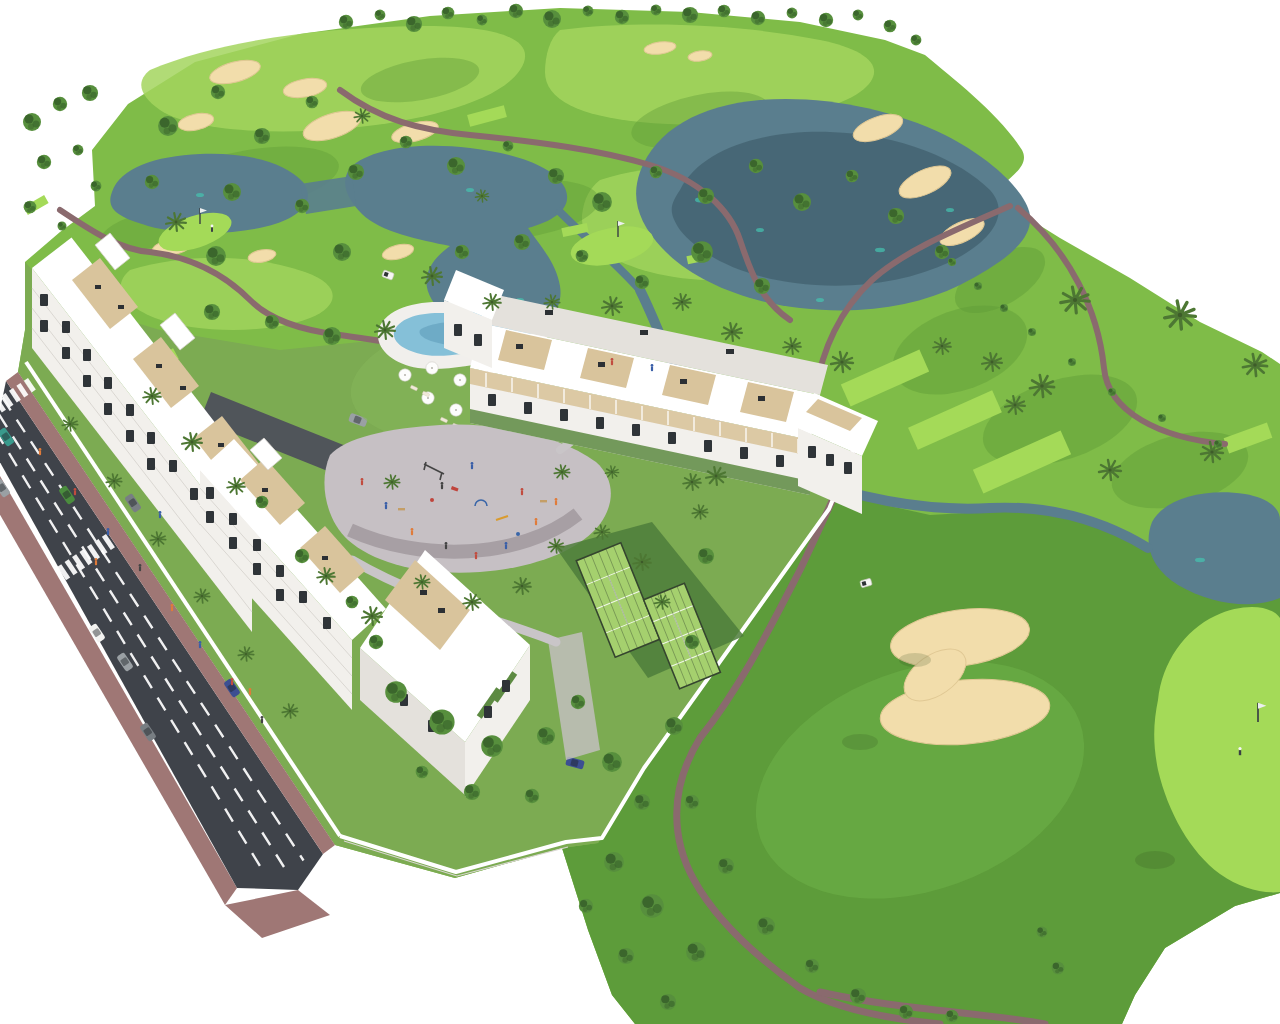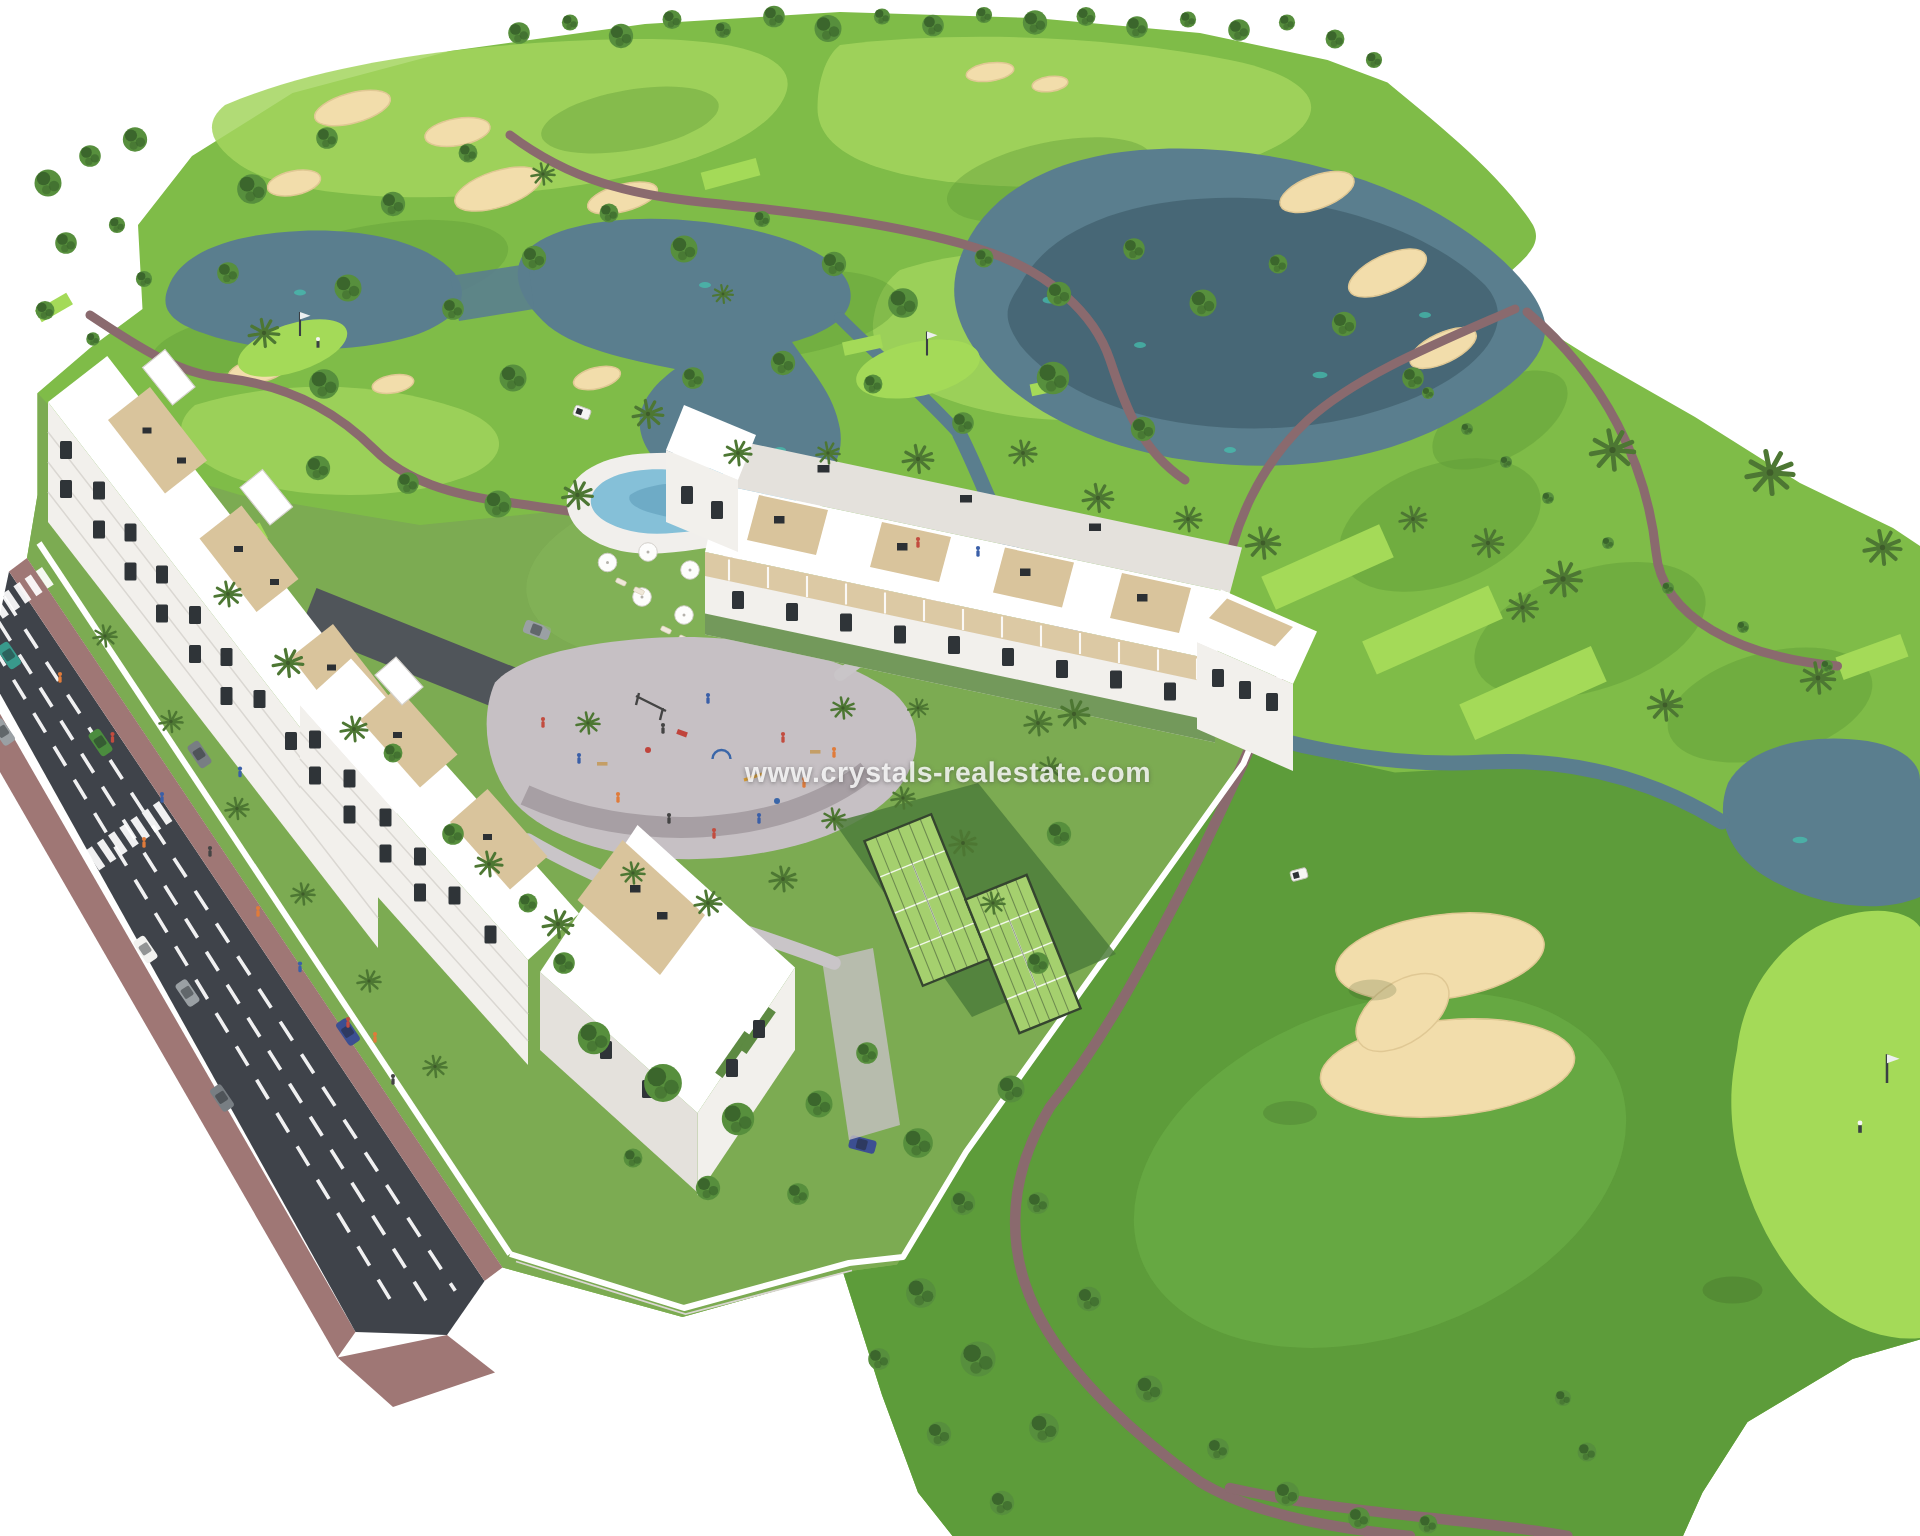--- a/index.html
+++ b/index.html
@@ -590,14 +590,13 @@
     <use href="#person" x="536" y="522" style="color:var(--people-orange)"></use>
         <use href="#person" x="442" y="486" style="color:var(--people-dark)"></use>
     <use href="#person" x="472" y="466" style="color:var(--people-blue)"></use>
         <use href="#person" x="522" y="492" style="color:var(--people-red)"></use>
     <use href="#person" x="556" y="502" style="color:var(--people-orange)"></use>
     <use href="#person" x="612" y="362" style="color:var(--people-red)"></use>
         <use href="#person" x="652" y="368" style="color:var(--people-blue)"></use>
   </g>
 </svg>
 
-<div class="watermark">www.crystals-realestate.com</div>
 </div>
 
 </body></html>

